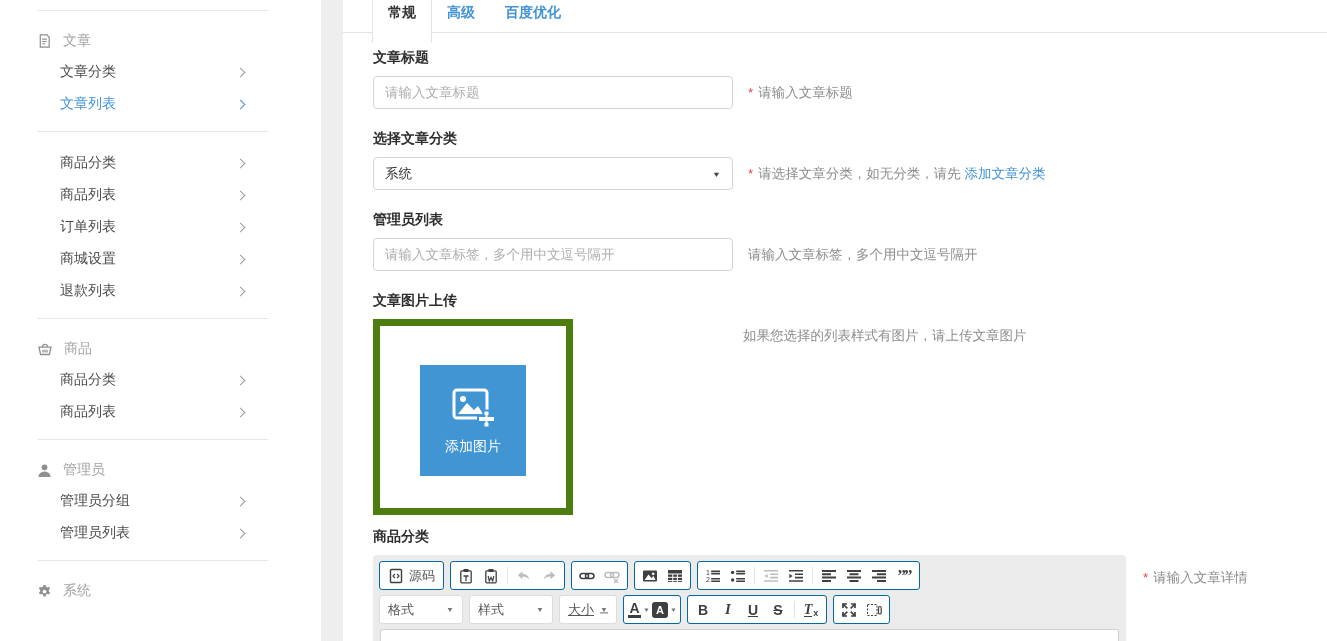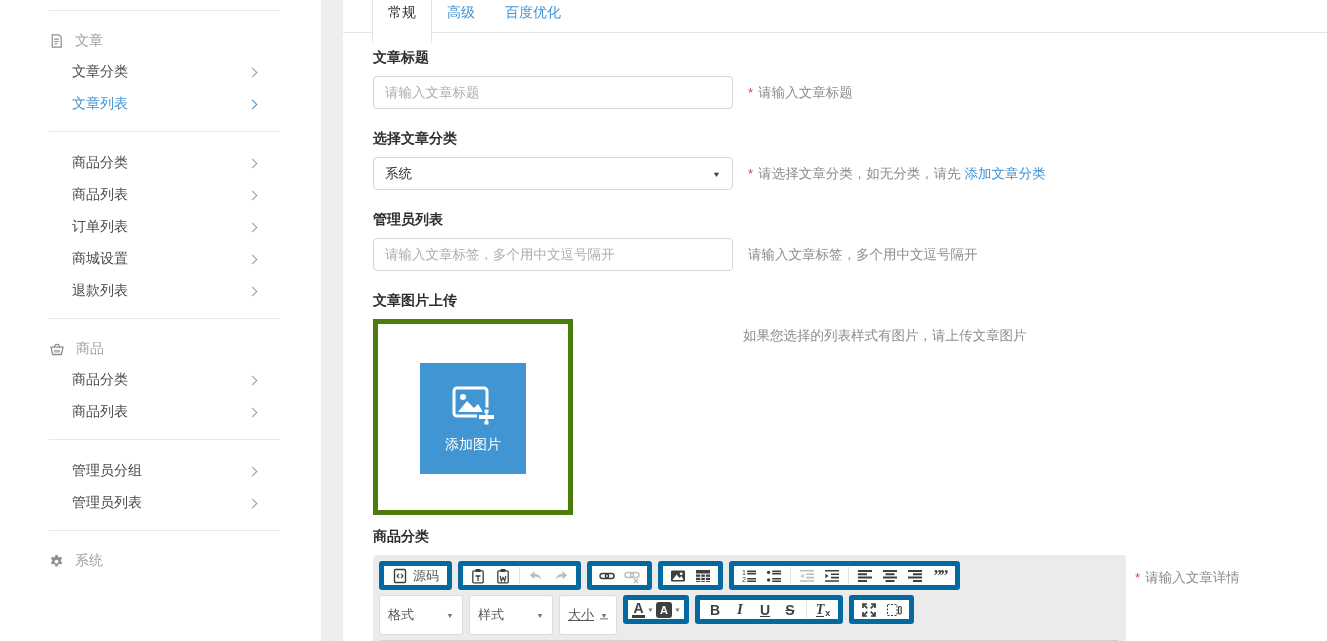--- a/index.html
+++ b/index.html
@@ -1,77 +1,77 @@
 <!DOCTYPE html>
 <html><head>
 <meta charset="utf-8">
 <style>
   html,body{margin:0;padding:0;width:1327px;height:641px;overflow:hidden;background:#fff;
     font-family:"Liberation Sans","DejaVu Sans",sans-serif;color:#333;}
   *{box-sizing:border-box;}
 
   
-  .sidebar{position:absolute;left:12px;top:0;width:321px;height:641px;background:#fff;}
+  .sidebar{position:absolute;left:0;top:0;width:321px;height:641px;background:#fff;}
   .side-inner{margin-left:37px;width:231px;}
   .divider{border-top:1px solid #e7e7e7;height:0;}
   .side-inner > .divider:first-child{margin-top:10px;}
   .section{padding:15px 0 11px;}
   .sec-head{height:30px;display:flex;align-items:center;gap:11px;color:#a2a2a2;font-size:14px;cursor:pointer;}
   .sec-head svg{flex:none;display:block;}
   .side-item{height:32px;display:flex;align-items:center;justify-content:space-between;
     padding-left:23px;font-size:14px;color:#4a4a4a;cursor:pointer;}
   .chev{width:7px;height:7px;border-top:1.4px solid #9a9a9a;border-right:1.4px solid #9a9a9a;
     transform:rotate(45deg);margin-right:24px;flex:none;}
   .side-item.active{color:#4093d5;gap:41px;}
   .side-item.active .chev{border-color:#4093d5;}
 
   .gutter{position:absolute;left:321px;top:0;width:22px;height:641px;background:#eee;}
 
   
   .main{position:absolute;left:343px;top:0;width:984px;height:641px;background:#fff;}
   .tabbar{display:flex;align-items:flex-start;height:33px;border-bottom:1px solid #e3e3e3;padding-left:29px;}
   .tab{position:relative;display:flex;align-items:flex-start;padding:0 15px;height:33px;
-    font-size:14px;color:#4093d5;cursor:pointer;}
+    font-size:14px;color:#4093d5;cursor:pointer;font-weight:bold;}
   .tab span{line-height:24px;}
   .tab.active{background:#fff;border-left:1px solid #e3e3e3;border-right:1px solid #e3e3e3;
     height:43px;color:#333;z-index:2;}
 
   .content{padding:17px 0 0 30px;}
   .form-row{margin-bottom:22px;}
   .form-label{font-size:14px;font-weight:bold;color:#2e2e2e;height:15px;line-height:15px;margin-bottom:11px;}
   .control-line{display:flex;align-items:center;}
   input.text{width:360px;height:33px;border:1px solid #d5d5d5;border-radius:4px;padding:0 11px;
     font-size:13.5px;color:#333;outline:none;font-family:inherit;background:#fff;}
   input.text::placeholder{color:#aeaeae;}
   .select-box{width:360px;height:33px;border:1px solid #d5d5d5;border-radius:4px;background:#fff;
     display:flex;align-items:center;justify-content:space-between;padding:0 11px;font-size:13.5px;color:#333;cursor:pointer;}
   .select-box .caret{font-size:9px;color:#444;transform:scaleY(.85);}
   .note{margin-left:15px;font-size:13.5px;color:#8d8d8d;white-space:nowrap;}
   .note .star{color:#e14747;margin-right:5px;}
   .note a{color:#4093d5;text-decoration:none;cursor:pointer;}
 
   
   .upload-line{align-items:flex-start;}
-  .upload-outer{width:200px;height:196px;border:5px solid #4d7c0f;background:#fff;padding-top:39px;flex:none;}
+  .upload-outer{width:200px;height:196px;border:7px solid #4d7c0f;background:#fff;padding-top:39px;flex:none;}
   .upload-btn{width:106px;height:111px;margin:0 auto;background:#4195d3;color:#fff;cursor:pointer;
     display:flex;flex-direction:column;align-items:center;justify-content:center;gap:7px;}
   .upload-btn .txt{font-size:14px;}
   .upload-note{margin-left:170px;margin-top:8px;}
 
   
   .editor-line{align-items:flex-start;}
   .editor{width:753px;background:#ebebeb;border-radius:4px;padding:6px 6px 0;height:240px;flex:none;}
   .tb-row{display:flex;gap:6px;margin-bottom:5px;}
-  .tb-group{background:#fff;border:5px solid #0369a1;border-radius:3px;height:29px;
+  .tb-group{background:#fff;border:1px solid #0369a1;border-radius:3px;height:29px;
     display:flex;align-items:center;padding:0 3px;gap:1px;}
   .tb-btn{min-width:24px;height:23px;display:flex;align-items:center;justify-content:center;
     cursor:pointer;border-radius:2px;color:#3f3f3f;}
   .tb-btn.labeled{padding:0 5px;gap:5px;font-size:13px;color:#555;}
   .tb-sep{width:1px;height:17px;background:#e2e2e2;margin:0 3px;flex:none;}
-  .tb-select{background:#fff;border:1px solid #dcdcdc;border-radius:3px;height:40px;
+  .tb-select{background:#fff;border:1px solid #dcdcdc;border-radius:3px;height:29px;
     display:flex;align-items:center;justify-content:space-between;padding:1px 8px;font-size:13px;color:#555;cursor:pointer;}
   .tb-select .caret{font-size:8px;color:#777;transform:scaleY(.85);}
   .w84{width:84px;} .w58{width:58px;text-decoration:underline;}
   .ltr{font-size:14px;font-weight:bold;color:#3f3f3f;}
   .ltr.i{font-family:"Liberation Serif",serif;font-style:italic;font-size:15px;}
   .ltr.u{text-decoration:underline;}
   .ltr.s{text-decoration:line-through;}
   .quote-glyph{font-family:"Liberation Serif",serif;font-weight:bold;font-size:17px;color:#3f3f3f;letter-spacing:-2px;line-height:10px;}
   .a-color{display:flex;flex-direction:column;align-items:center;line-height:12px;}
   .a-color .bar{width:13px;height:3px;background:#3f3f3f;margin-top:1px;}
@@ -147,20 +147,27 @@
         <span class="chev"></span>
       </div>
       <div class="side-item">
         <span>商品列表</span>
         <span class="chev"></span>
       </div>
     </div>
     <div class="divider"></div>
 
     <div class="section">
+      <div class="sec-head">
+        <svg width="15" height="15" viewBox="0 0 16 16" fill="#8f8f8f">
+            <circle cx="8" cy="4.6" r="3.1"></circle>
+            <path d="M1.5 14.8 a6.5 5.8 0 0 1 13 0 z"></path>
+          </svg>
+        <span>管理员</span>
+      </div>
       <div class="side-item">
         <span>管理员分组</span>
         <span class="chev"></span>
       </div>
       <div class="side-item">
         <span>管理员列表</span>
         <span class="chev"></span>
       </div>
     </div>
     <div class="divider"></div>
@@ -428,18 +435,18 @@
                     <rect x="1.5" y="2.5" width="9.5" height="11" fill="none" stroke="#3f3f3f" stroke-width="1" stroke-dasharray="2,1.5"></rect>
                     <rect x="12.5" y="4.5" width="2.7" height="7.5" rx="1.3" fill="none" stroke="#3f3f3f" stroke-width="1.2"></rect>
                   </svg>
               </span>
             </div>
           </div>
 
           <div class="editor-body"></div>
         </div>
 
-        <div class="note" style="margin-left:9px;margin-top:14px;"><span class="star">*</span><span>请输入文章详情</span></div>
+        <div class="note" style="margin-left:17px;margin-top:14px;"><span class="star">*</span><span>请输入文章详情</span></div>
       </div>
     </div>
 
   </div>
 </main>
 
 </body></html>

